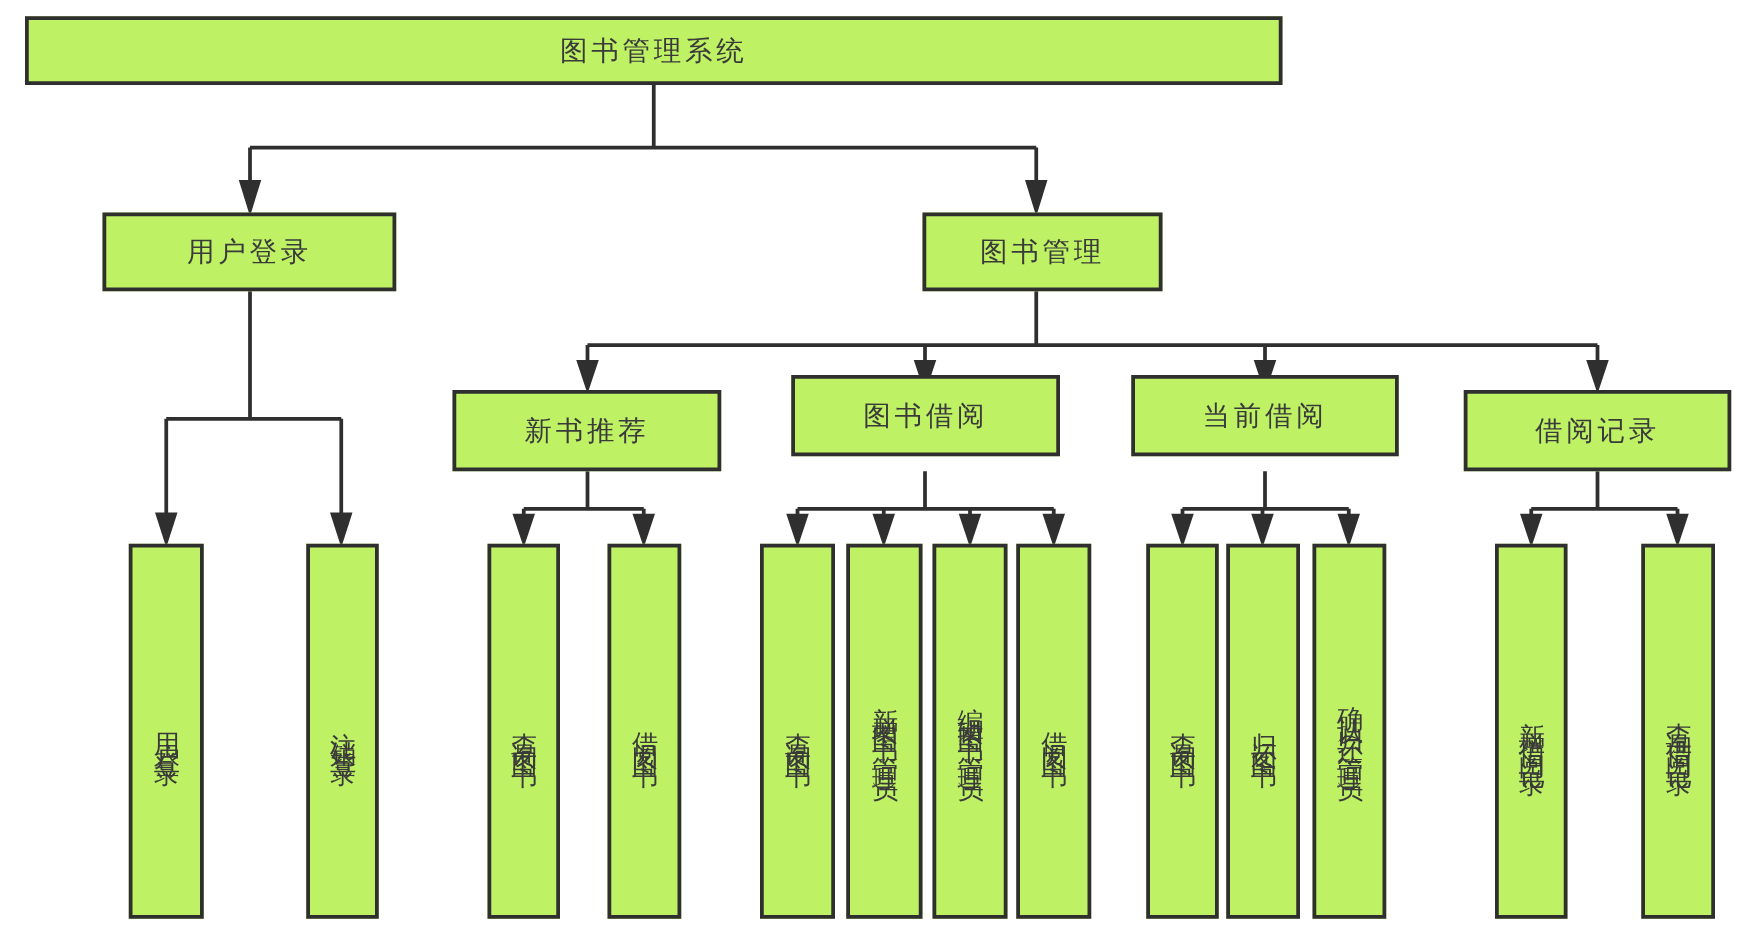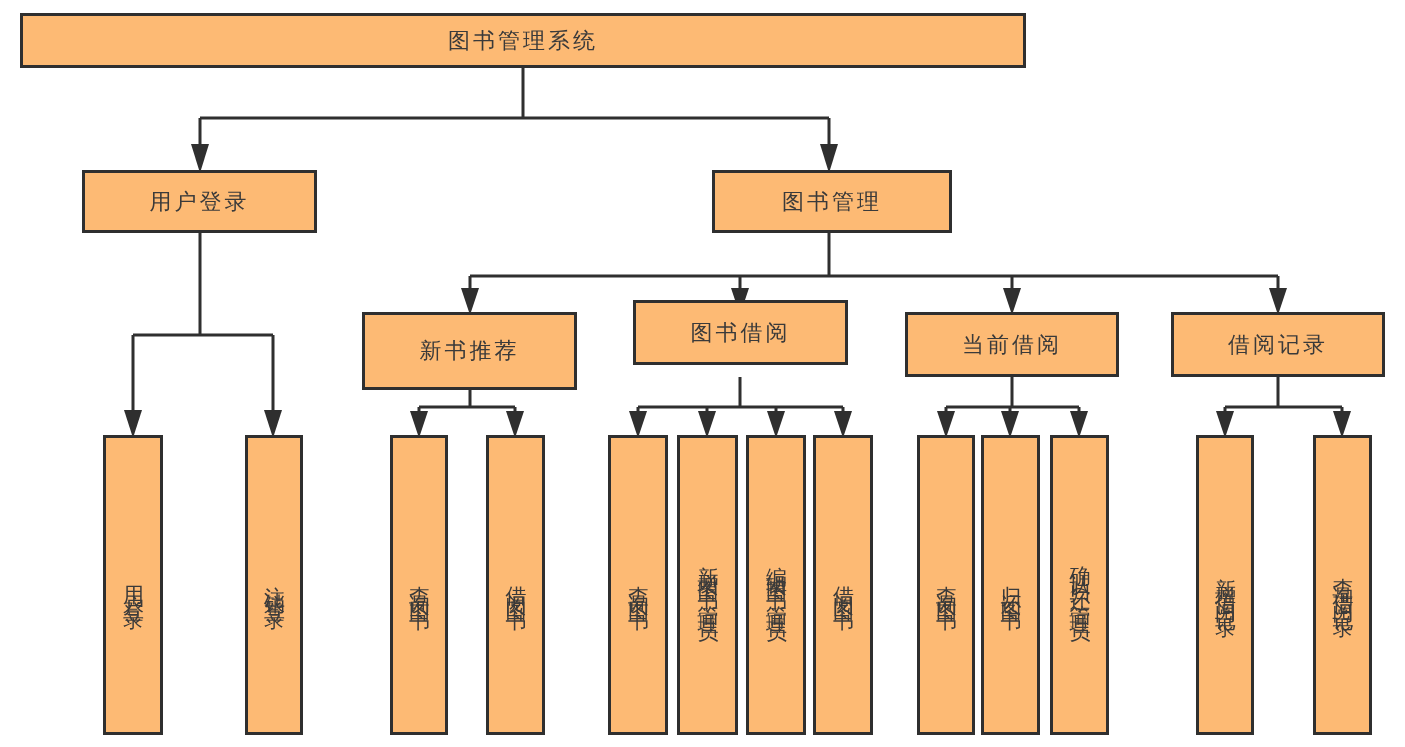--- a/index.html
+++ b/index.html
@@ -16,21 +16,21 @@
     width:1405px;height:747px;
     background:var(--bg);
     overflow:hidden;
   }
   .wires{position:absolute;left:0;top:0;z-index:1;}
   .wires path{stroke:var(--line);stroke-width:3;fill:none;}
   .wires polygon{fill:var(--line);stroke:none;}
   .node{
     position:absolute;
     box-sizing:border-box;
-    background:#fdba74;
+    background:#bef264;
     border:3px solid var(--line);
     display:flex;
     align-items:center;
     justify-content:center;
     color:var(--text);
     font-size:22px;
     letter-spacing:3px;
     white-space:nowrap;
     z-index:2;
   }
@@ -99,31 +99,31 @@
     </g>
   </svg>
 
   <div class="node" style="left:20px;top:13px;width:1006px;height:55px">
     <span>图书管理系统</span>
   </div>
 
   <div class="node" style="left:82px;top:170px;width:235px;height:63px">
     <span>用户登录</span>
   </div>
-  <div class="node" style="left:712px;top:170px;width:240px;height:63px">
+  <div class="node" style="left:738px;top:170px;width:192px;height:63px">
     <span>图书管理</span>
   </div>
 
-  <div class="node" style="left:362px;top:312px;width:215px;height:78px">
+  <div class="node" style="left:362px;top:312px;width:215px;height:65px">
     <span>新书推荐</span>
   </div>
   <div class="node" style="left:633px;top:300px;width:215px;height:65px">
     <span>图书借阅</span>
   </div>
-  <div class="node" style="left:905px;top:312px;width:214px;height:65px">
+  <div class="node" style="left:905px;top:300px;width:214px;height:65px">
     <span>当前借阅</span>
   </div>
   <div class="node" style="left:1171px;top:312px;width:214px;height:65px">
     <span>借阅记录</span>
   </div>
 
   <div class="node v" style="left:103px;top:435px;width:60px;height:300px">
     <span>用户登录</span>
   </div>
   <div class="node v" style="left:245px;top:435px;width:58px;height:300px">

